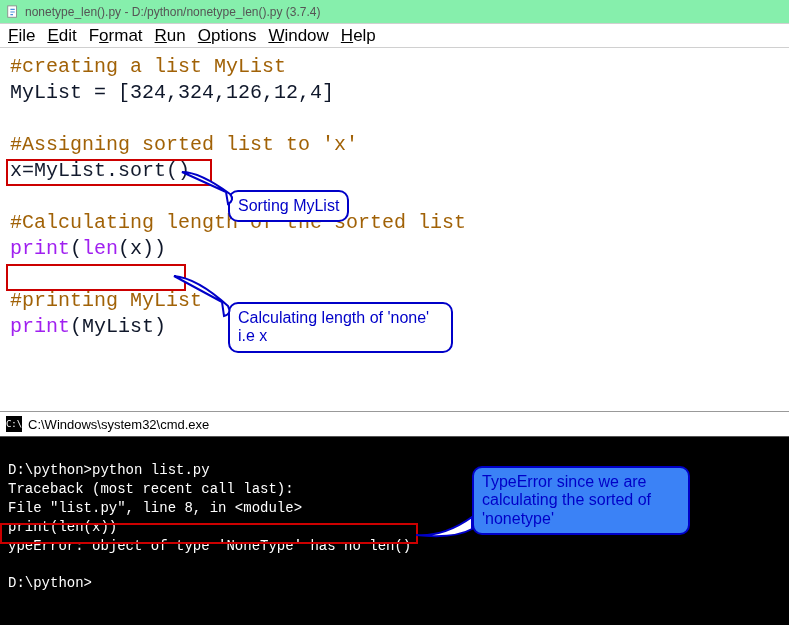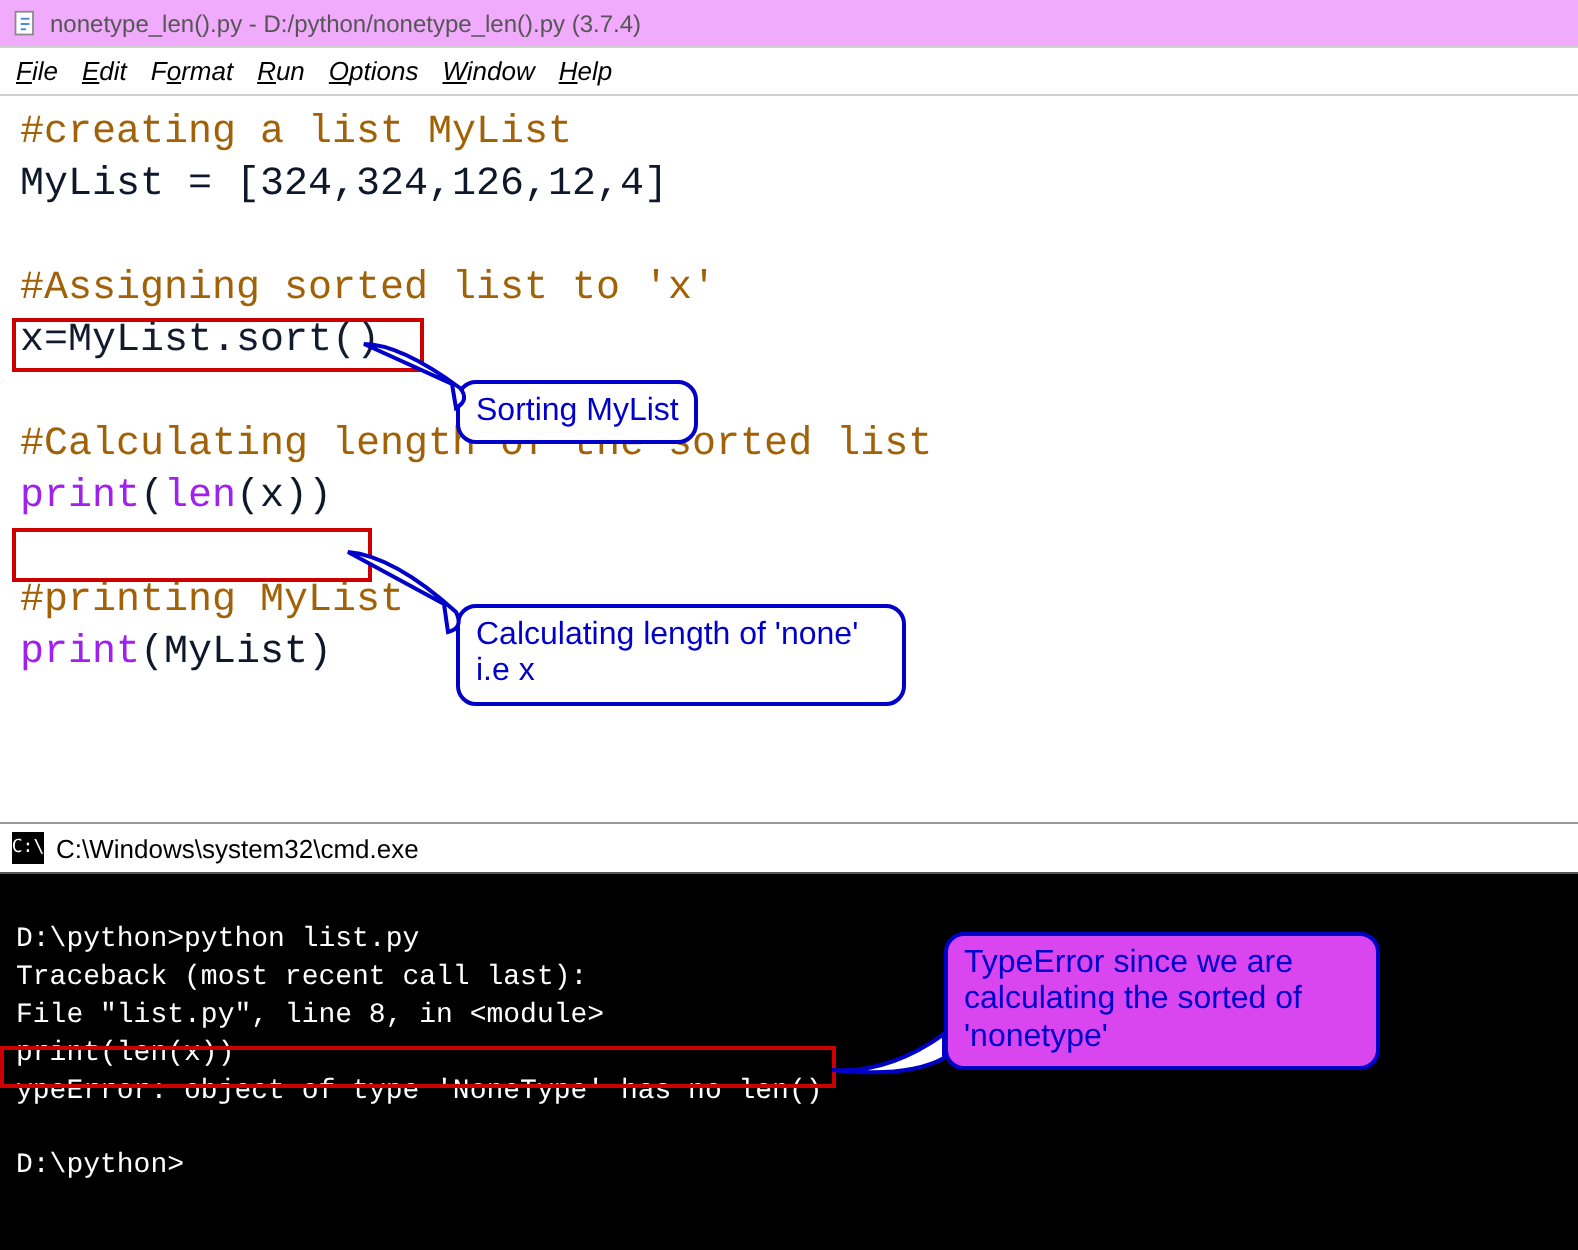--- a/index.html
+++ b/index.html
@@ -1,19 +1,19 @@
 <!DOCTYPE html>
 <html><head>
 <meta charset="utf-8">
 <style>
   * { margin: 0; padding: 0; box-sizing: border-box; }
   body { font-family: Tahoma, sans-serif; font-size: 12px; width: 789px; height: 625px; background: #fff; position: relative; overflow: hidden; }
-  .titlebar { height: 24px; background: #f0abfc; display: flex; align-items: center; padding: 0 6px; border-bottom: 1px solid #d0d0d0; color: #555; }
+  .titlebar { height: 24px; background: #86efac; display: flex; align-items: center; padding: 0 6px; border-bottom: 1px solid #d0d0d0; color: #555; }
   .titlebar-icon { width: 14px; height: 14px; margin-right: 5px; }
-  .menubar { height: 24px; display: flex; align-items: center; padding: 0 8px; gap: 12px; border-bottom: 1px solid #d0d0d0; font-size: 13px; font-style: italic; }
+  .menubar { height: 24px; display: flex; align-items: center; padding: 0 8px; gap: 12px; border-bottom: 1px solid #d0d0d0; font-size: 17px; }
   .menu-item { color: #000; cursor: pointer; }
   .menu-item .ul { text-decoration: underline; }
   .editor { padding: 6px 10px; font-family: "Courier New", monospace; font-size: 20px; line-height: 1.3; background: #fff; position: relative; height: 363px; }
   .comment { color: #a16207; }
   .keyword { color: #a020f0; }
   .plain { color: #0f172a; }
   .red-box { position: absolute; border: 2px solid #c00; background: rgba(255,255,255,0.02); }
   .callout { position: absolute; border: 2px solid #0000c8; border-radius: 10px; background: #fff; padding: 5px 8px; color: #0000c8; font-family: Arial, sans-serif; font-size: 16px; line-height: 1.15; }
   .cmd-titlebar { height: 26px; background: #fff; border-top: 1px solid #999; border-bottom: 1px solid #555; display: flex; align-items: center; padding: 0 6px; color: #000; font-size: 13px; }
   .cmd-icon { width: 16px; height: 16px; margin-right: 6px; background: #000; display: inline-flex; align-items: center; justify-content: center; color: #fff; font-size: 9px; font-family: monospace; }
@@ -83,21 +83,21 @@
   <div>D:\python&gt;python list.py</div>
   <div>Traceback (most recent call last):</div>
   <div>  File "list.py", line 8, in &lt;module&gt;</div>
   <div>    print(len(x))</div>
   <div>ypeError: object of type 'NoneType' has no len()</div>
   <div>&nbsp;</div>
   <div>D:\python&gt;</div>
 
   <div class="term-red-box" style="left:0px; top:86px; width:418px; height:21px;"></div>
 
-  <div class="callout" style="left:472px; top:29px; width:218px; background:#d946ef;">
+  <div class="callout" style="left:472px; top:29px; width:218px; background:#3b82f6;">
     <div>TypeError since we are</div>
     <div>calculating the sorted of</div>
     <div>'nonetype'</div>
   </div>
   <svg class="connector" style="left:414px; top:78px;" width="70" height="30">
     <path d="M2 20 Q30 22 58 2 L58 14 Q40 24 2 20 Z" fill="#fff" stroke="#0000c8" stroke-width="2"></path>
   </svg>
 </div>
 
 </body></html>

